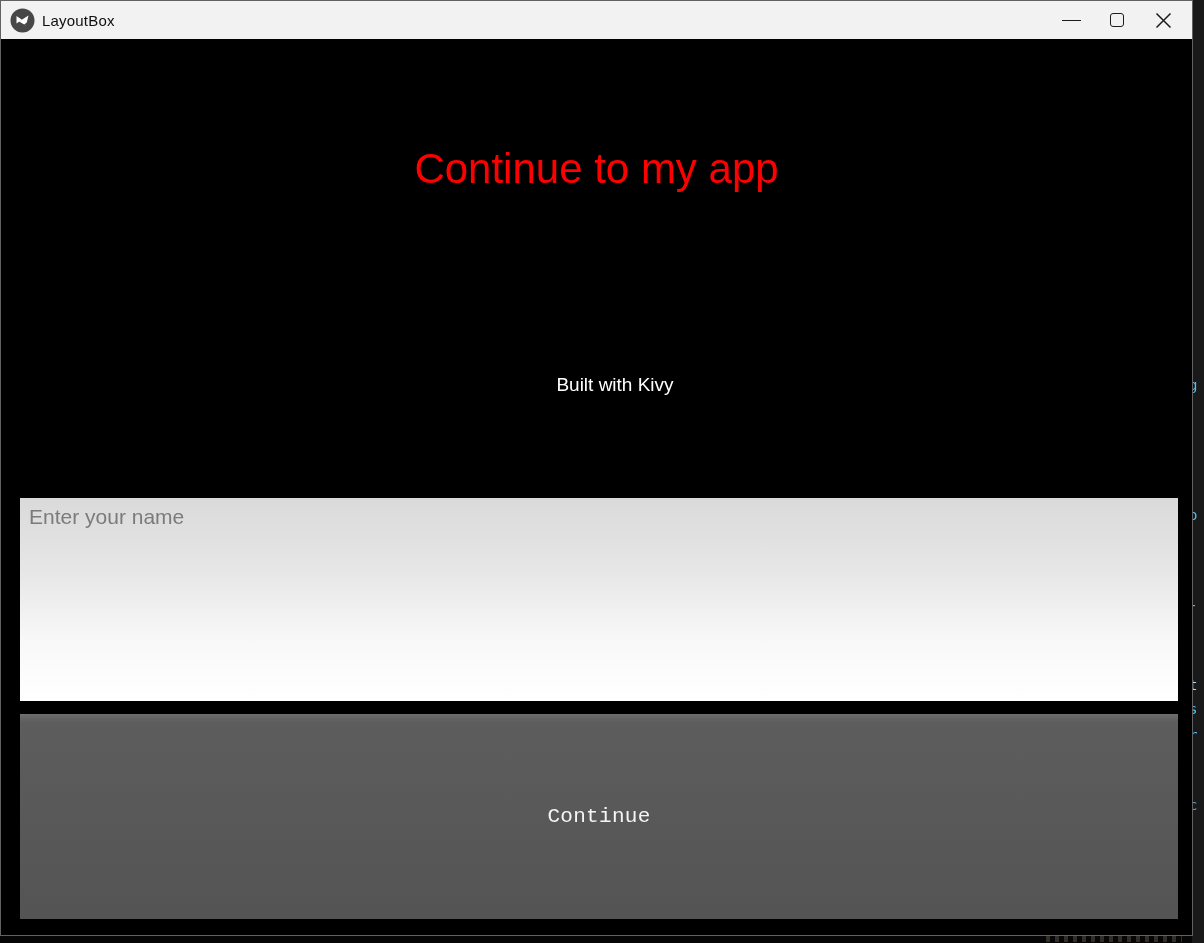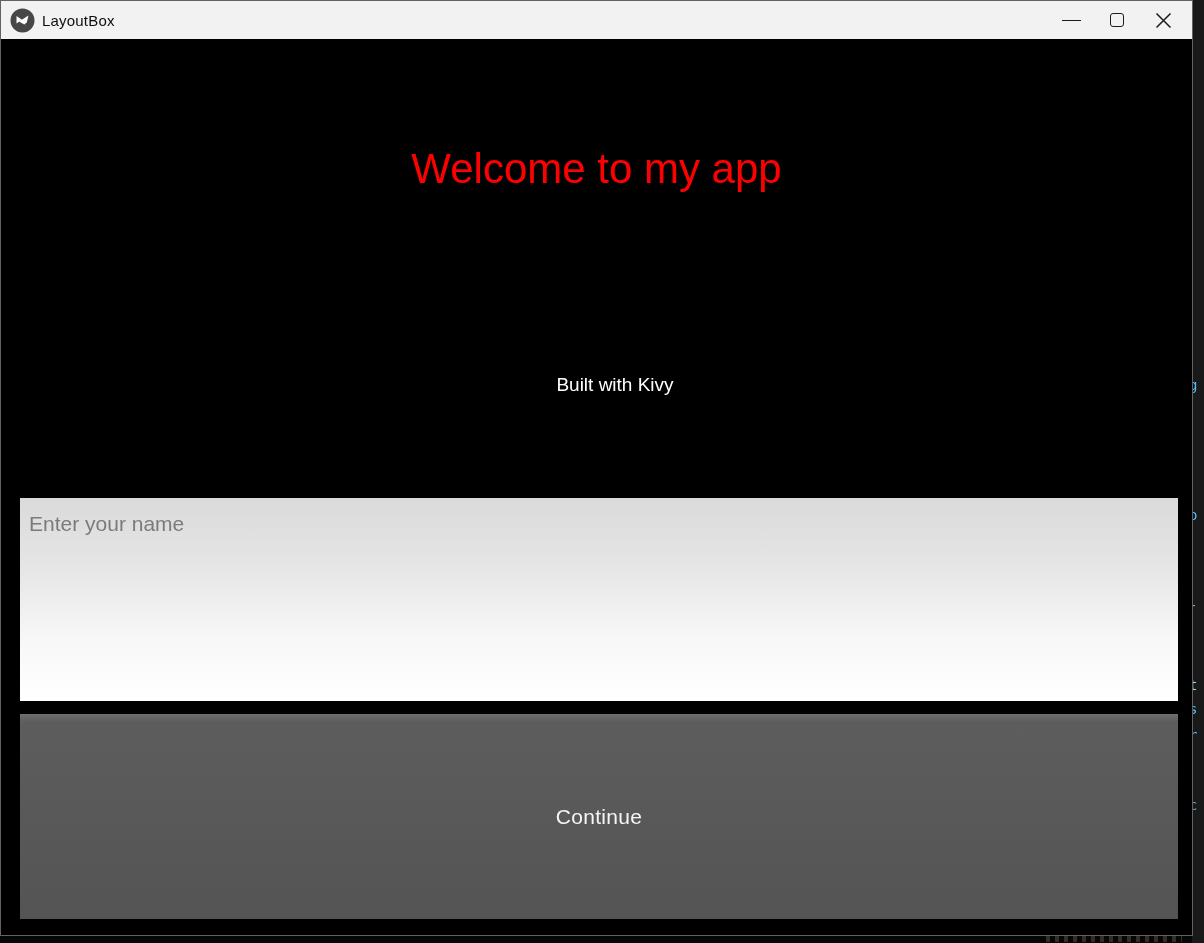--- a/index.html
+++ b/index.html
@@ -64,34 +64,34 @@
   }
   .built-label {
     position:absolute; top:335px; left:0; width:100%;
     text-align:center; font-size:19px; color:#ffffff;
   }
 
   .name-input {
     position:absolute; left:19px; top:459px; width:1158px; height:203px;
     border:none; outline:none; resize:none;
     background:linear-gradient(180deg, #dadada 0%, #e6e6e6 35%, #f8f8f8 70%, #ffffff 100%);
-    padding:14px 9px;
+    padding:7px 9px;
     font-family:"Liberation Sans", sans-serif;
     font-size:21px; color:#111111;
   }
   .name-input::placeholder { color:#7b7b7b; opacity:1; }
 
   .continue-button {
     position:absolute; left:19px; top:675px; width:1158px; height:205px;
     border:none; cursor:pointer;
     background:linear-gradient(180deg, #707070 0px, #6a6a6a 2px, #5d5d5d 8px, #545454 100%);
     display:flex; align-items:center; justify-content:center;
   }
   .continue-label {
-    font-family:Liberation Sans, sans-serif;
+    font-family:Liberation Mono, monospace;
     font-size:21px; color:#f5f5f5; letter-spacing:0.3px;
   }
 </style>
 </head>
 <body>
 
 <div class="editor-strip">
   <div>
       <span class="code-frag" style="top: 378px; color: rgb(79, 193, 255);">g</span>
       <span class="code-frag" style="top: 508px; color: rgb(79, 193, 255);">o</span>
@@ -125,21 +125,21 @@
       </div>
       <div class="ctrl-btn">
         <svg width="17" height="17" viewBox="0 0 17 17">
           <path d="M1.5 1.5 L15.5 15.5 M15.5 1.5 L1.5 15.5" stroke="#1c1c1c" stroke-width="1.5" fill="none"></path>
         </svg>
       </div>
     </div>
   </div>
 
   <div class="content">
-    <div class="welcome-heading" style="color: rgb(255, 0, 0);">Welcome to my app</div>
+    <div class="welcome-heading" style="color: rgb(255, 0, 0);">Continue to my app</div>
     <div class="built-label" style="color: rgb(255, 255, 255); padding-left: 37px;">Built with Kivy</div>
 
     <textarea class="name-input" spellcheck="false" placeholder="Enter your name" style=""></textarea>
 
     <button class="continue-button">
       <span class="continue-label">Continue</span>
     </button>
   </div>
 </div>
 

